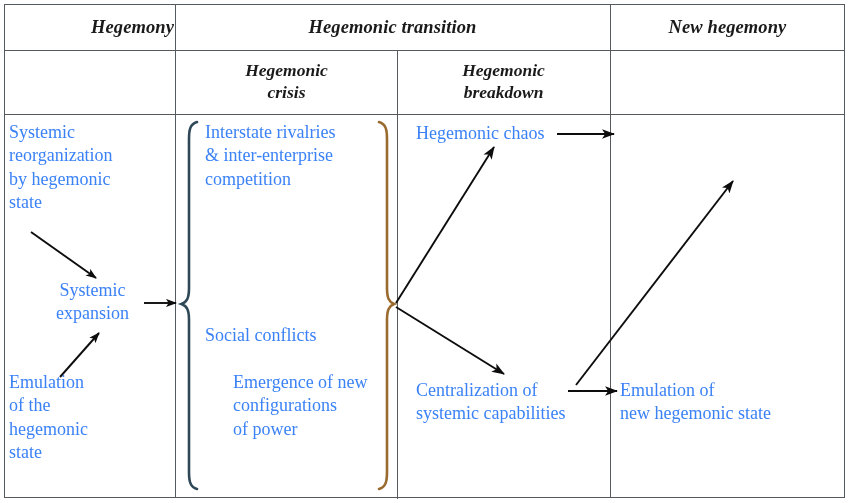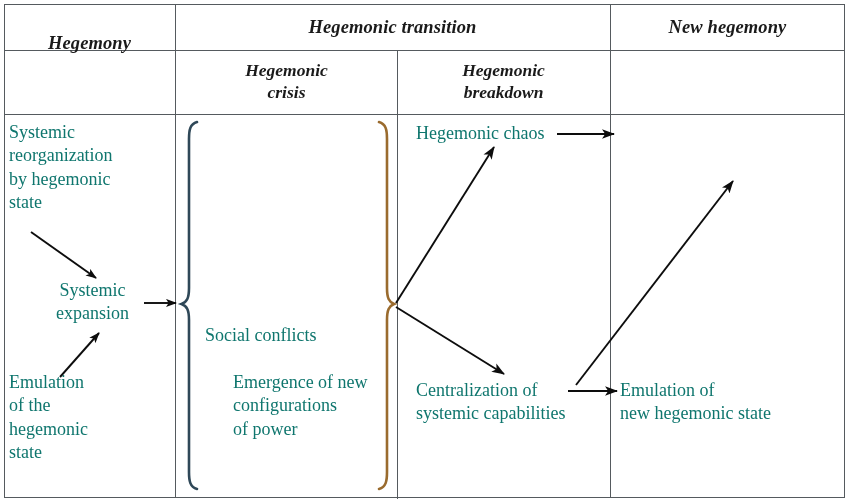--- a/index.html
+++ b/index.html
@@ -71,21 +71,21 @@
     font-size: 17.5px;
     line-height: 1.25;
     color: #1a1a1a;
   }
 
   
   .blk {
     position: absolute;
     font-size: 18px;
     line-height: 1.30;
-    color: #0f766e;
+    color: #3b82f6;
     white-space: pre-line;
   }
   .blk.center { text-align: center; }
 
   
   #overlay {
     position: absolute;
     left: 0;
     top: 0;
     width: 850px;
@@ -100,21 +100,21 @@
 
   <div class="frame">
     <div class="hline" style="top:45px;"></div>
     <div class="hline" style="top:109px;"></div>
 
     <div class="vline" style="left:170px;"></div>
     <div class="vline" style="left:605px;"></div>
     <div class="vline" style="left:392px; top:45px; height:449px;"></div>
   </div>
 
-  <div class="hdr" style="left:4px; top:21px; width:171px; height:45px;">Hegemony</div>
+  <div class="hdr" style="left:4px; top:5px; width:171px; height:45px;padding-left:43px;">Hegemony</div>
   <div class="hdr" style="left:175px; top:5px; width:435px; height:45px;">Hegemonic transition</div>
   <div class="hdr" style="left:610px; top:5px; width:235px; height:45px;">New hegemony</div>
 
   <div class="subhdr" style="left:176px; top:50px; width:221px; height:64px; white-space:pre-line;">Hegemonic
 crisis</div>
   <div class="subhdr" style="left:397px; top:50px; width:213px; height:64px; white-space:pre-line;">Hegemonic
 breakdown</div>
 
   <div class="blk" style="left:9px; top:121px; width:160px;">Systemic
 reorganization
@@ -122,20 +122,23 @@
 state</div>
 
   <div class="blk center" style="left:30px; top:279px; width:125px;">Systemic
 expansion</div>
 
   <div class="blk" style="left:9px; top:371px; width:160px;">Emulation
 of the
 hegemonic
 state</div>
 
+  <div class="blk" style="left:205px; top:121px; width:190px;">Interstate rivalries
+&amp; inter-enterprise
+competition</div>
 
   <div class="blk" style="left:205px; top:279px; width:190px;margin-top:45px;">Social conflicts</div>
 
   <div class="blk" style="left:205px; top:371px; width:190px;margin-left:28px;">Emergence of new
 configurations
 of power</div>
 
   <div class="blk" style="left:416px; top:122px; width:200px;">Hegemonic chaos</div>
 
   <div class="blk" style="left:416px; top:379px; width:210px;">Centralization of

